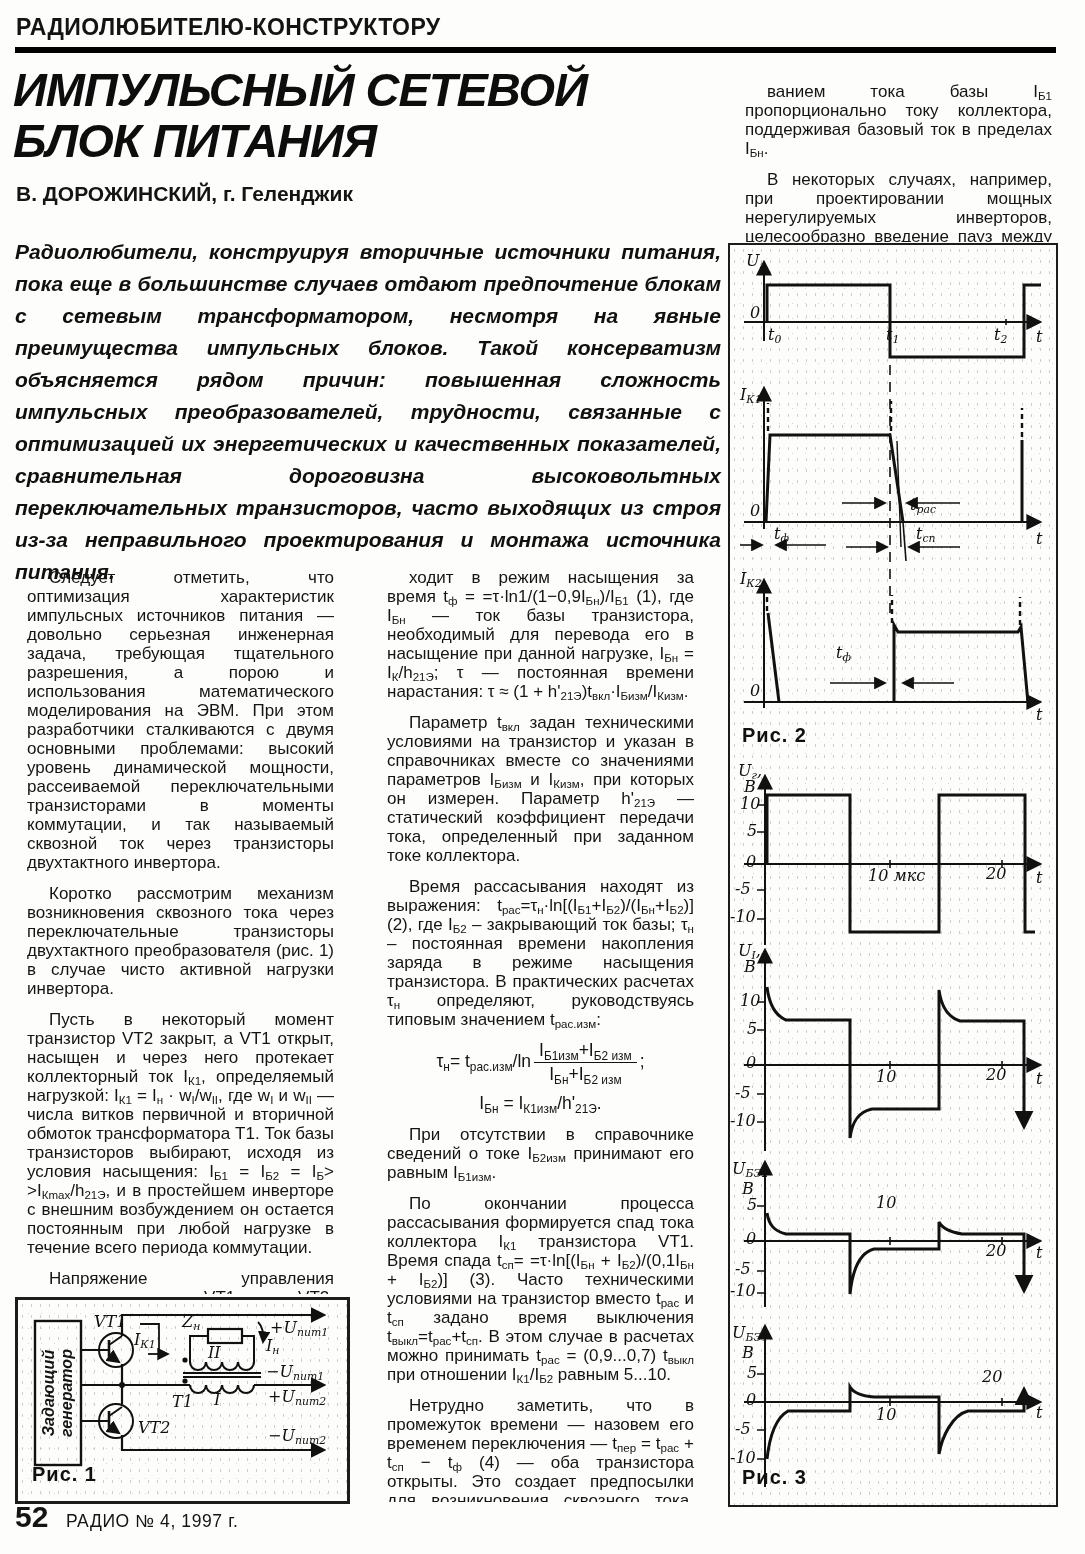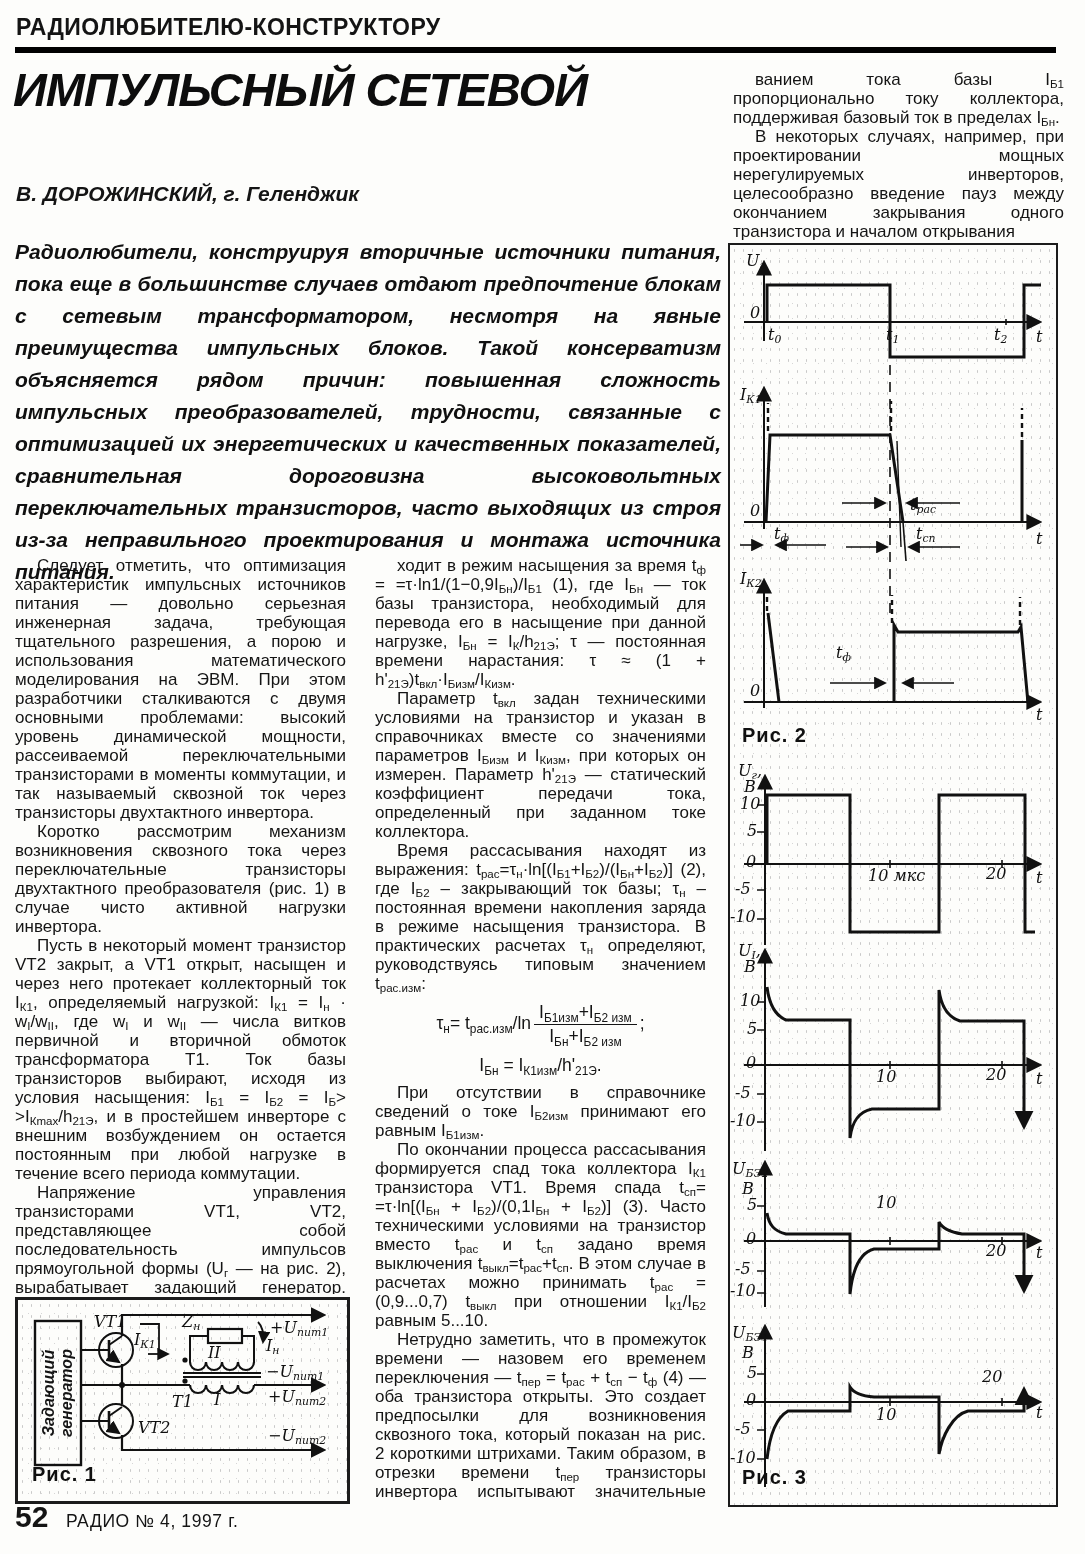--- a/index.html
+++ b/index.html
@@ -3,29 +3,29 @@
 <meta charset="utf-8">
 <style>
   html,body{margin:0;padding:0;background:#e8e8e4;}
   .page{position:relative;width:1085px;height:1554px;background:#fdfdfb;overflow:hidden;
         font-family:"Liberation Sans",sans-serif;color:#141414;}
   
   .kicker{position:absolute;left:16px;top:14px;font-weight:700;font-size:23px;letter-spacing:.4px;}
   .rule{position:absolute;left:15px;top:47px;width:1041px;height:6px;background:#000;}
   .title{position:absolute;left:13px;top:64px;margin:0;font-style:italic;font-weight:900;
          font-size:47px;line-height:51px;letter-spacing:-1px;color:#0d0d0d;}
-  .author{position:absolute;left:16px;top:182px;font-style:italic;font-weight:700;font-size:21px;}
+  .author{position:absolute;left:16px;top:182px;font-weight:700;font-size:21px;}
   
   .lead{position:absolute;left:15px;top:236px;width:706px;font-style:italic;font-weight:700;
         font-size:21px;line-height:32px;text-align:justify;color:#101010;}
   .lead p{margin:0;}
   
   .col{position:absolute;width:331px;font-size:17px;line-height:19px;text-align:justify;
        overflow:hidden;hyphens:auto;}
-  .col p{margin:0;text-indent:22px;}
+  .col p{margin:12px;text-indent:22px;}
   .col-left{left:15px;top:556px;height:738px;}
   .col-mid{left:375px;top:556px;height:946px;}
   .col-right{left:733px;top:70px;height:172px;}
   sub{font-size:68%;vertical-align:-0.3em;line-height:0;}
   
   .formula{margin:10px 0 8px;text-align:center;text-indent:0 !important;font-size:17.5px;}
   .frac{display:inline-block;vertical-align:middle;text-align:center;margin:0 3px;}
   .frac .num{display:block;border-bottom:1.6px solid #141414;padding:0 5px 2px;}
   .frac .den{display:block;padding:2px 5px 0;text-align:center;}
   
@@ -48,21 +48,21 @@
   .issue{position:absolute;left:66px;top:1511px;font-size:17.5px;letter-spacing:.6px;}
 </style>
 </head>
 <body>
 
 <div class="page">
 
   <div class="kicker">РАДИОЛЮБИТЕЛЮ-КОНСТРУКТОРУ</div>
   <div class="rule"></div>
 
-  <h1 class="title"><span>ИМПУЛЬСНЫЙ СЕТЕВОЙ</span><br></h1>
+  <h1 class="title"><span>ИМПУЛЬСНЫЙ СЕТЕВОЙ</span><br><span>БЛОК ПИТАНИЯ</span></h1>
 
   <div class="author">В. ДОРОЖИНСКИЙ, г. Геленджик</div>
 
   <div class="lead">
     <p>Радиолюбители, конструируя вторичные источники питания, пока еще в большинстве случаев отдают предпочтение блокам с сетевым трансформатором, несмотря на явные преимущества импульсных блоков. Такой консерватизм объясняется рядом причин: повышенная сложность импульсных преобразователей, трудности, связанные с оптимизацией их энергетических и качественных показателей, сравнительная дороговизна высоковольтных переключательных транзисторов, часто выходящих из строя из-за неправильного проектирования и монтажа источника питания.</p>
   </div>
 
   <div class="col col-left">
     <p>Следует отметить, что оптимизация характеристик импульсных источников питания — довольно серьезная инженерная задача, требующая тщательного разрешения, а порою и использования математического моделирования на ЭВМ. При этом разработчики сталкиваются с двумя основными проблемами: высокий уровень динамической мощности, рассеиваемой переключательными транзисторами в моменты коммутации, и так называемый сквозной ток через транзисторы двухтактного инвертора.</p>
     <p>Коротко рассмотрим механизм возникновения сквозного тока через переключательные транзисторы двухтактного преобразователя (рис. 1) в случае чисто активной нагрузки инвертора.</p>

